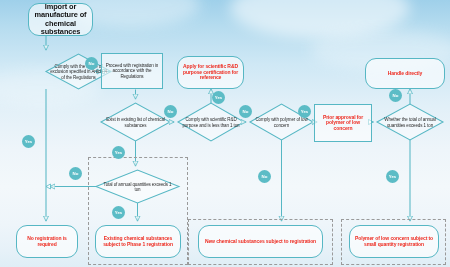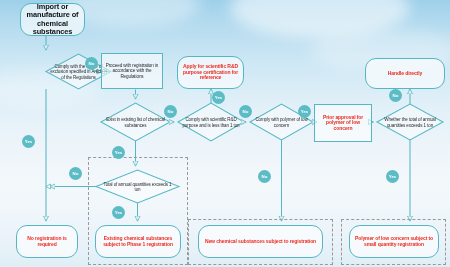--- a/index.html
+++ b/index.html
@@ -200,21 +200,21 @@
 
     <polygon points="368.5,119.5 373.5,122 368.5,124.5" fill="rgba(255,255,255,0.75)" stroke="#56b7c4" stroke-width="0.8"></polygon>
 
     <polygon points="50.5,184.0 46.0,186.5 50.5,189.0" fill="rgba(255,255,255,0.75)" stroke="#56b7c4" stroke-width="0.8"></polygon>
   </svg>
 
   <div class="group" style="left:88px;top:157px;width:100px;height:108px;"></div>
   <div class="group" style="left:188px;top:219px;width:145px;height:46px;"></div>
   <div class="group" style="left:341px;top:219px;width:105px;height:46px;"></div>
 
-  <div class="node term term-title" style="left:20px;top:3px;width:65px;height:33px;padding:1px 2px;">
+  <div class="node term term-title" style="left:28px;top:3px;width:65px;height:33px;padding:1px 2px;">
     <span>Import or manufacture of chemical substances</span>
   </div>
 
   <div class="node dec" style="left:48px;top:59px;width:61px;height:26px;">
     <span>Comply with the scope of exclusion specified in Article 4 of the Regulations</span>
   </div>
   <div class="node dec" style="left:106px;top:111px;width:59px;height:23px;">
     <span>Exist in existing list of chemical substances</span>
   </div>
   <div class="node dec" style="left:182px;top:110px;width:58px;height:25px;">

